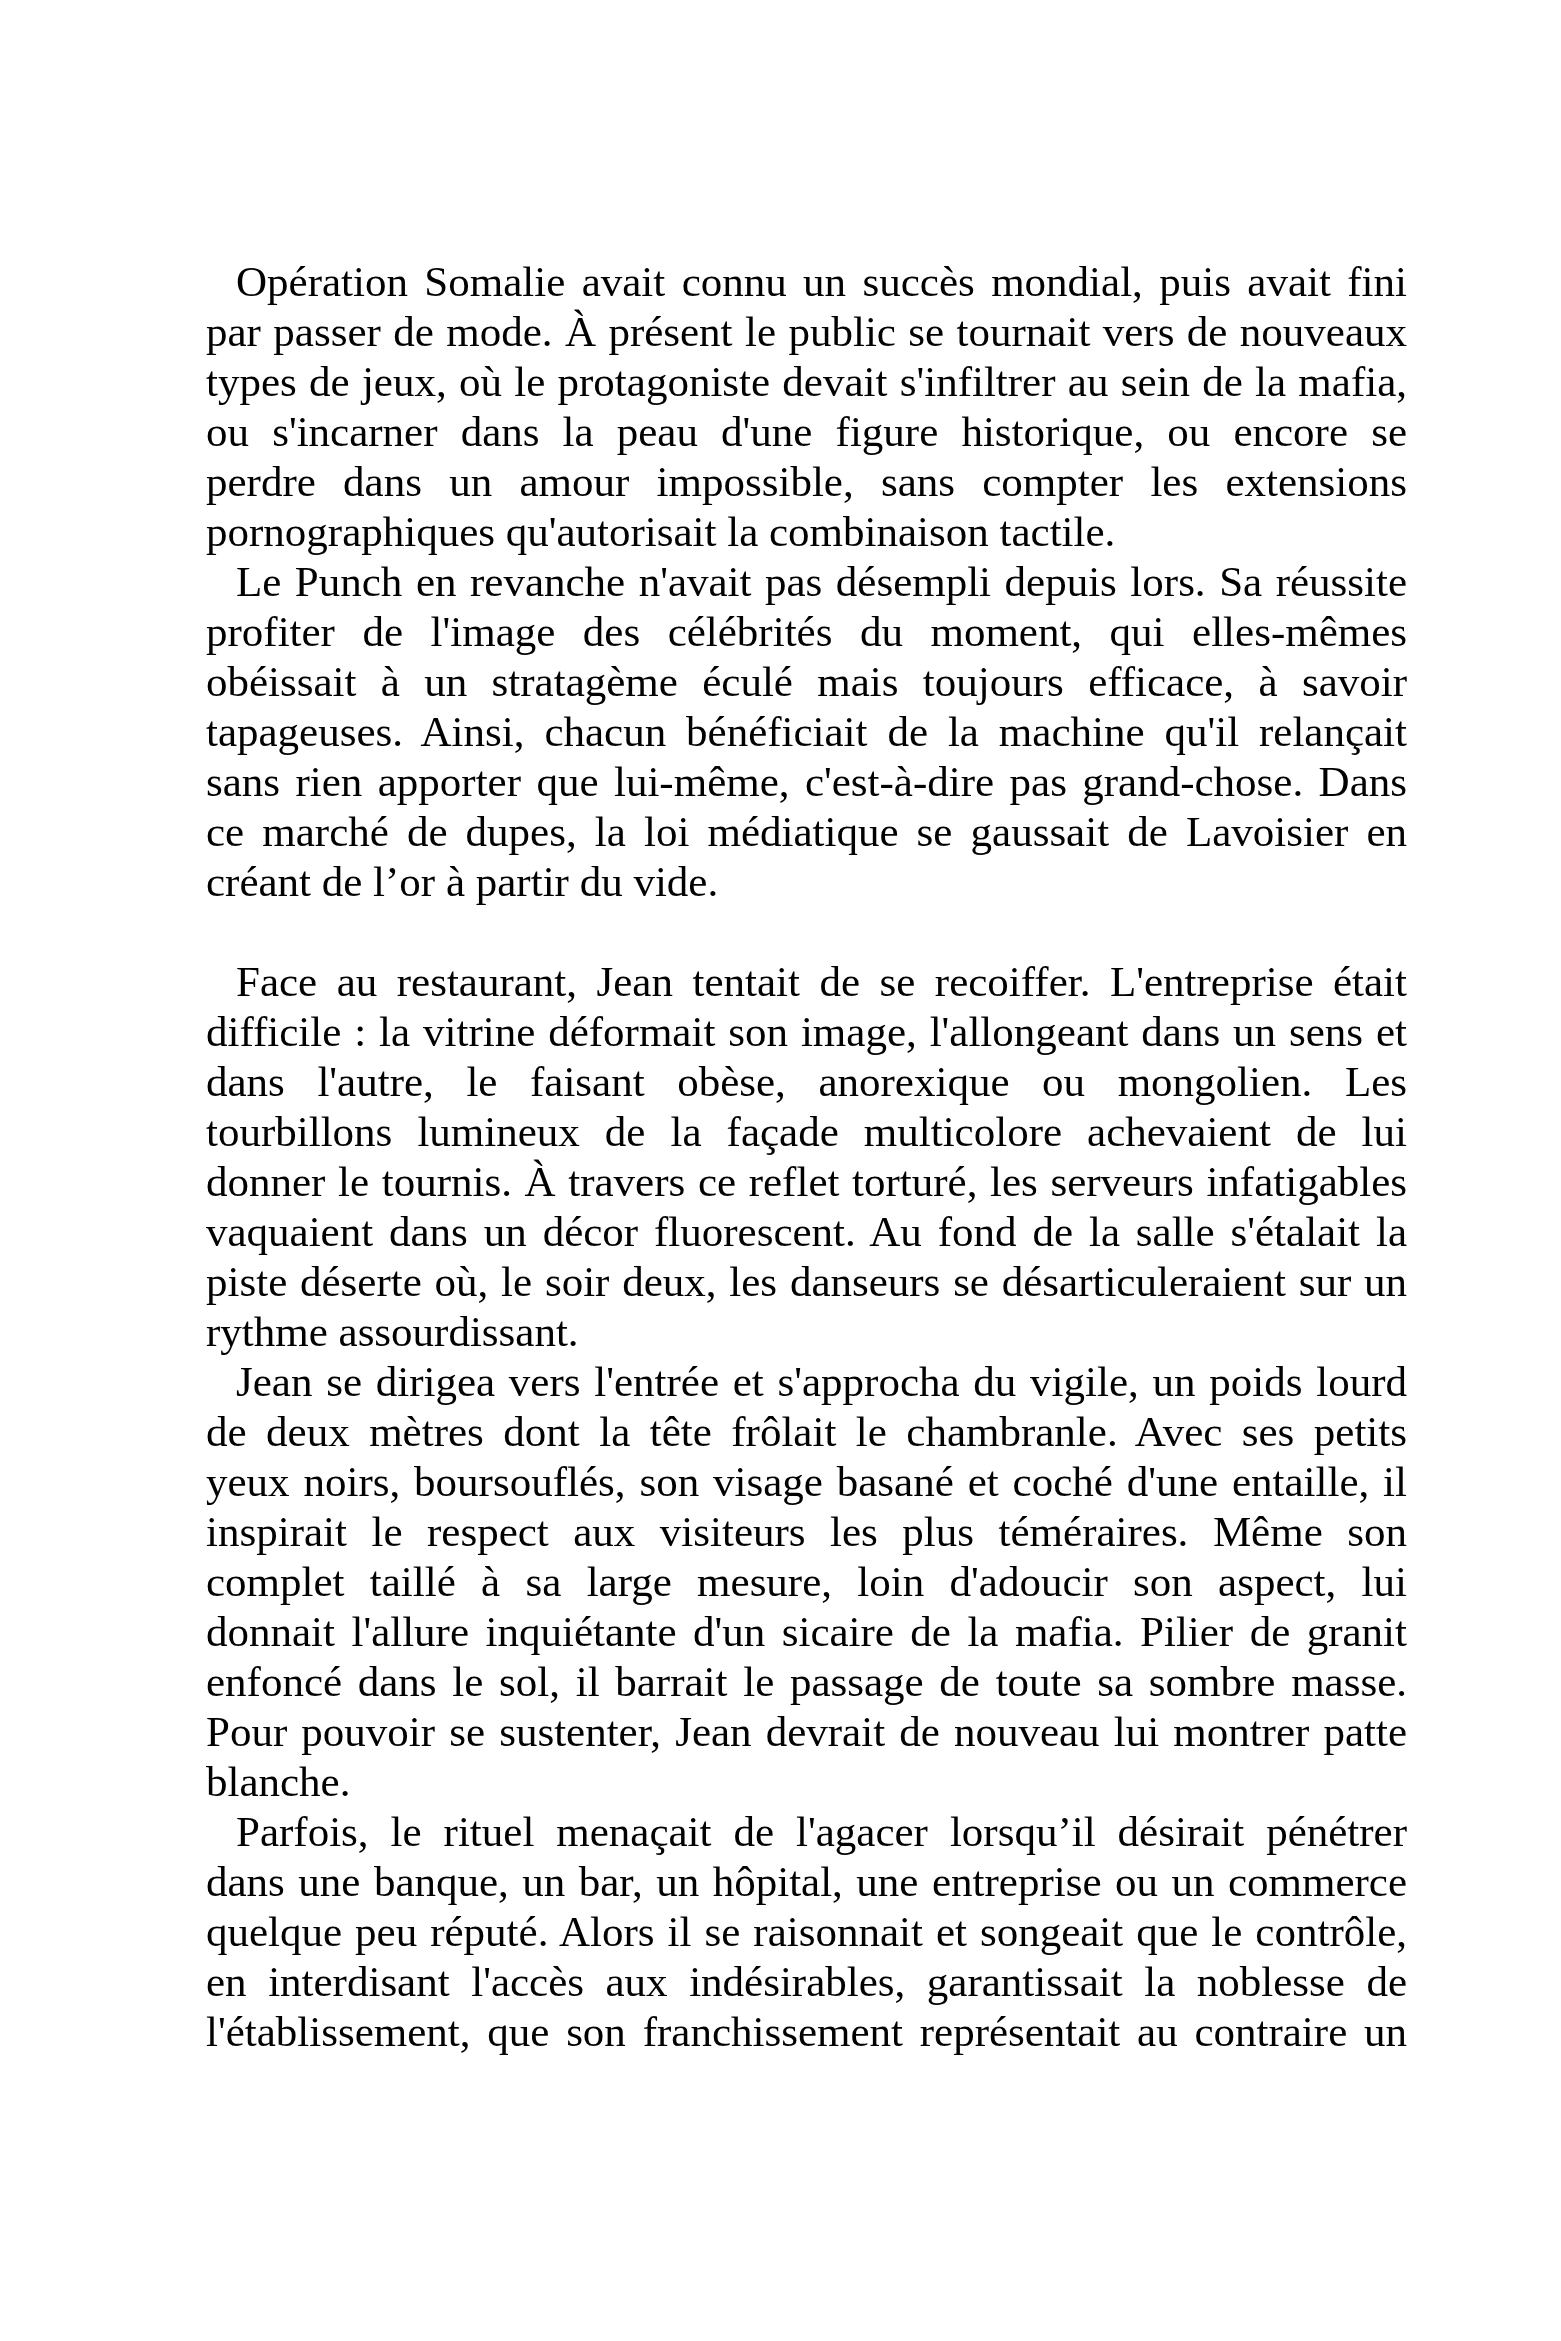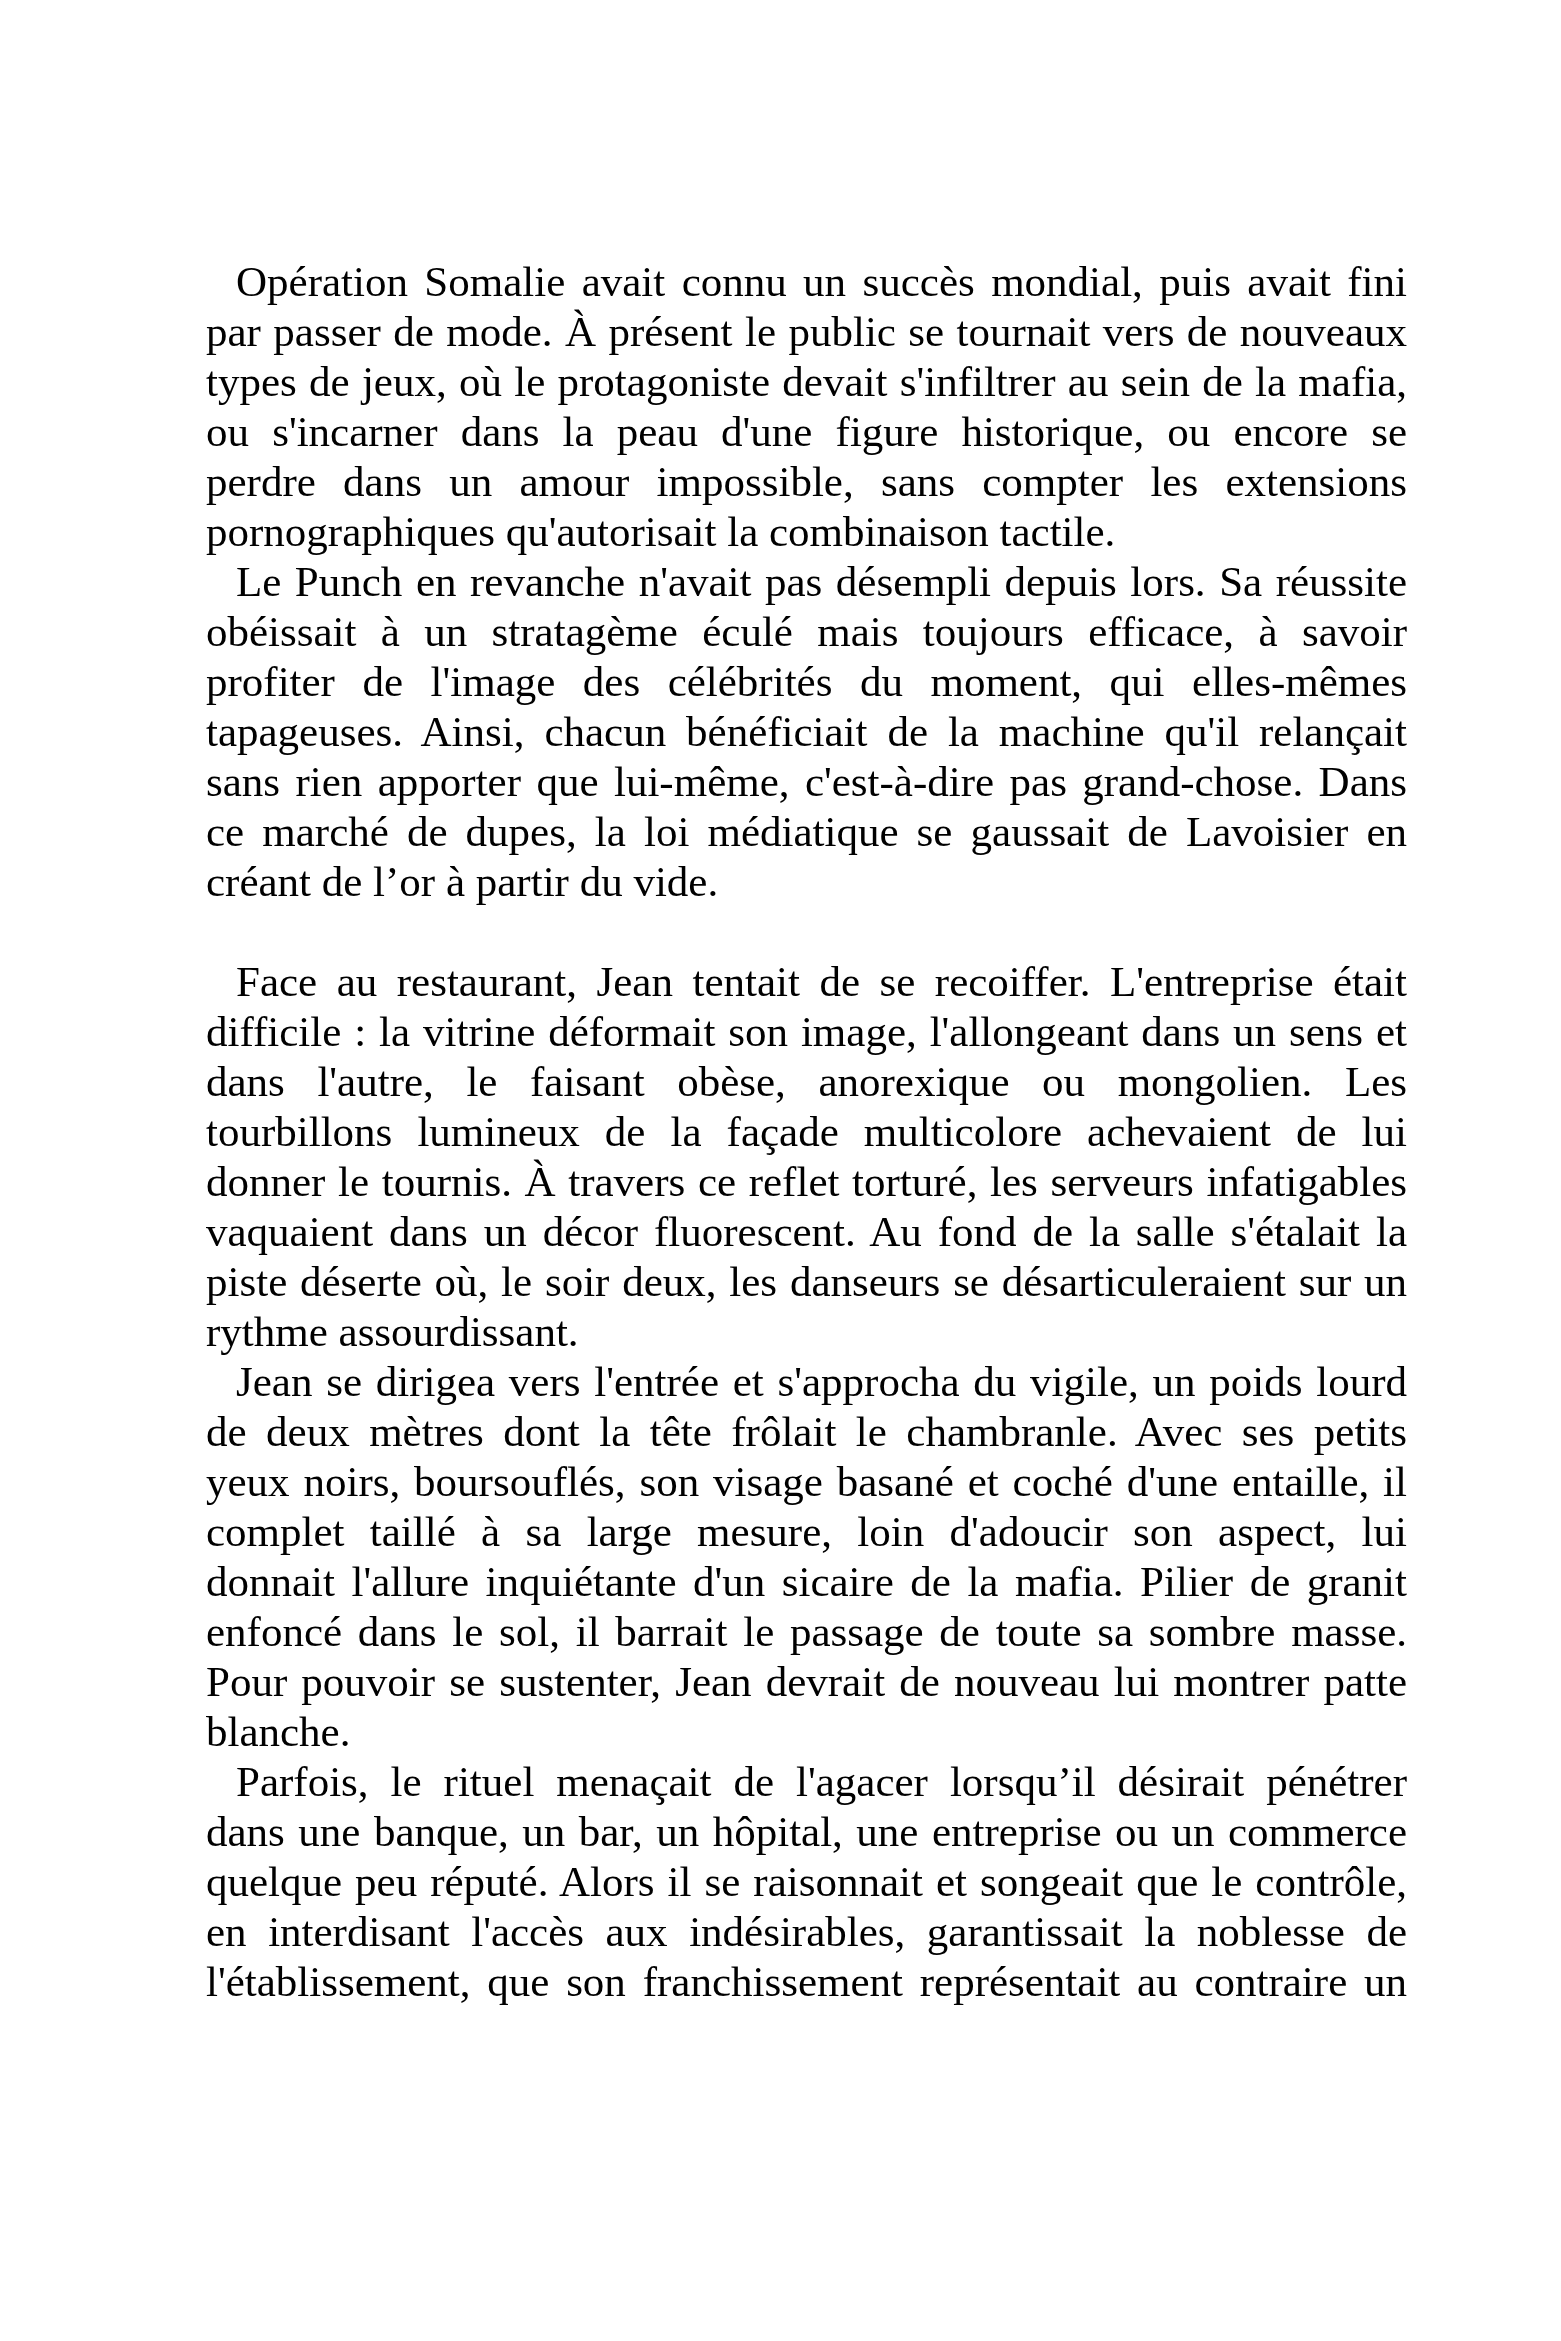--- a/index.html
+++ b/index.html
@@ -64,22 +64,22 @@
       <span class="line first">Opération Somalie avait connu un succès mondial, puis avait fini</span>
       <span class="line">par passer de mode. À présent le public se tournait vers de nouveaux</span>
       <span class="line">types de jeux, où le protagoniste devait s'infiltrer au sein de la mafia,</span>
       <span class="line">ou s'incarner dans la peau d'une figure historique, ou encore se</span>
       <span class="line">perdre dans un amour impossible, sans compter les extensions</span>
       <span class="line last">pornographiques qu'autorisait la combinaison tactile.</span>
     </div>
 
     <div class="paragraph">
       <span class="line first">Le Punch en revanche n'avait pas désempli depuis lors. Sa réussite</span>
+      <span class="line">profiter de l'image des célébrités du moment, qui elles-mêmes</span>
       <span class="line">obéissait à un stratagème éculé mais toujours efficace, à savoir</span>
-      <span class="line">profiter de l'image des célébrités du moment, qui elles-mêmes</span>
       <span class="line">tapageuses. Ainsi, chacun bénéficiait de la machine qu'il relançait</span>
       <span class="line">sans rien apporter que lui-même, c'est-à-dire pas grand-chose. Dans</span>
       <span class="line">ce marché de dupes, la loi médiatique se gaussait de Lavoisier en</span>
       <span class="line last">créant de l’or à partir du vide.</span>
     </div>
 
     <div class="blank-line"></div>
 
     <div class="paragraph">
       <span class="line first">Face au restaurant, Jean tentait de se recoiffer. L'entreprise était</span>
@@ -89,20 +89,21 @@
       <span class="line">donner le tournis. À travers ce reflet torturé, les serveurs infatigables</span>
       <span class="line">vaquaient dans un décor fluorescent. Au fond de la salle s'étalait la</span>
       <span class="line">piste déserte où, le soir deux, les danseurs se désarticuleraient sur un</span>
       <span class="line last">rythme assourdissant.</span>
     </div>
 
     <div class="paragraph">
       <span class="line first">Jean se dirigea vers l'entrée et s'approcha du vigile, un poids lourd</span>
       <span class="line">de deux mètres dont la tête frôlait le chambranle. Avec ses petits</span>
       <span class="line">yeux noirs, boursouflés, son visage basané et coché d'une entaille, il</span>
+      <span class="line">inspirait le respect aux visiteurs les plus téméraires. Même son</span>
       <span class="line">complet taillé à sa large mesure, loin d'adoucir son aspect, lui</span>
       <span class="line">donnait l'allure inquiétante d'un sicaire de la mafia. Pilier de granit</span>
       <span class="line">enfoncé dans le sol, il barrait le passage de toute sa sombre masse.</span>
       <span class="line">Pour pouvoir se sustenter, Jean devrait de nouveau lui montrer patte</span>
       <span class="line last">blanche.</span>
     </div>
 
     <div class="paragraph">
       <span class="line first">Parfois, le rituel menaçait de l'agacer lorsqu’il désirait pénétrer</span>
       <span class="line">dans une banque, un bar, un hôpital, une entreprise ou un commerce</span>

